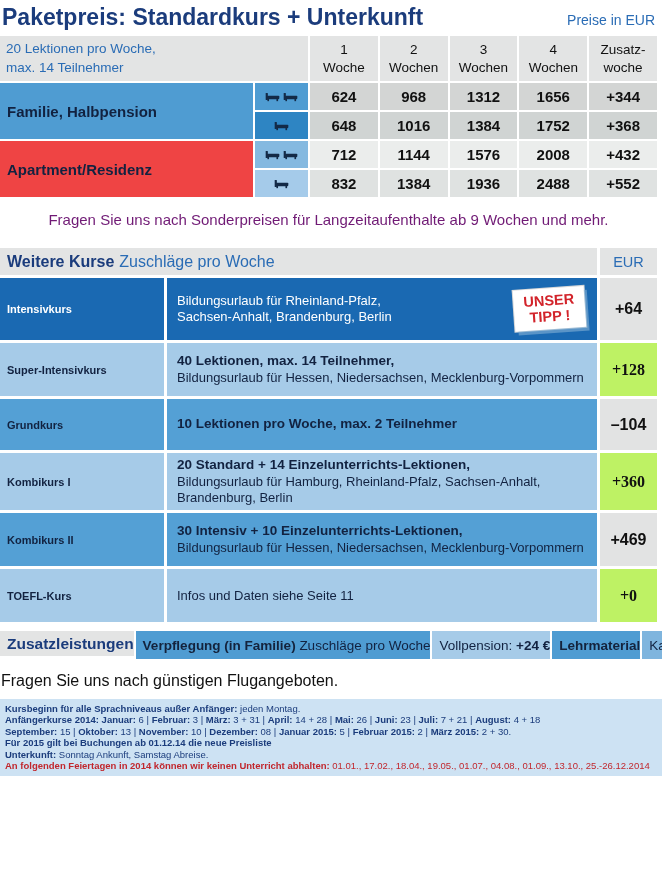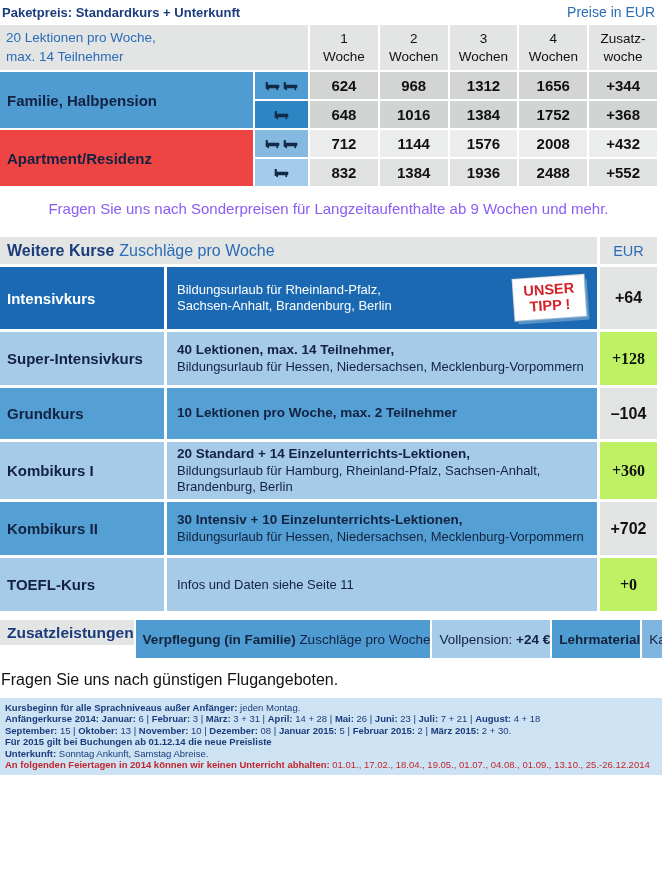--- a/index.html
+++ b/index.html
@@ -6,21 +6,21 @@
   body {
     width: 662px; height: 871px; overflow: hidden;
     background: #ffffff;
     font-family: "Liberation Sans", sans-serif;
     color: #111;
   }
   .page { width: 657px; }
 
   
   .pkg-header { display: flex; justify-content: space-between; align-items: baseline; padding: 4px 2px 5px 2px; }
-  .pkg-title { font-size: 13px; font-weight: 700; color: #1b3c7c; }
+  .pkg-title { font-size: 23px; font-weight: 700; color: #1b3c7c; }
   .pkg-currency { font-size: 14px; color: #2a6cb5; }
 
   .pkg-table {
     display: grid;
     grid-template-columns: 253px 53px repeat(5, 1fr);
     grid-template-rows: 45px 27px 27px 27px 27px;
     gap: 2px;
   }
   .pt-info {
     grid-column: 1 / 3; background: #e3e4e4; color: #2a6cb5;
@@ -44,36 +44,36 @@
   .bed { width: 15px; height: 10px; fill: #132a47; }
   .pt-v {
     display: flex; align-items: center; justify-content: center;
     font-weight: 700; font-size: 15px; color: #111;
   }
   .g-a { background: #d3d5d4; }
   .g-b { background: #d0d4d3; }
   .g-c { background: #ebedec; }
   .g-d { background: #dfe2e1; }
 
-  .pkg-note { margin: 14px 0 0 0; text-align: center; font-size: 15px; color: #8b5cf6; }
+  .pkg-note { margin: 14px 0 0 0; text-align: center; font-size: 15px; color: #701a75; }
 
   
   .crs-table {
     margin-top: 20px;
     display: grid;
     grid-template-columns: 164px 1fr 57px;
     grid-template-rows: 27px 62px 53px 51px 57px 53px 53px;
     gap: 3px;
   }
   .crs-head { grid-column: 1 / 3; background: #e3e4e4; display: flex; align-items: center; padding-left: 7px; font-size: 16px; }
   .crs-head-b { font-weight: 700; color: #1b3c7c; }
   .crs-head-r { color: #2a6cb5; margin-left: 5px; }
   .crs-head-eur { background: #e3e4e4; display: flex; align-items: center; justify-content: center; color: #2a6cb5; font-size: 14.5px; }
 
-  .crs-name { display: flex; align-items: center; padding-left: 7px; font-weight: 700; font-size: 15px; color: #122240; }
+  .crs-name { display: flex; align-items: center; padding-left: 7px; font-weight: 700; font-size: 11px; color: #122240; }
   .crs-desc {
     position: relative; display: flex; flex-direction: column; justify-content: center;
     padding: 5px 10px; font-size: 13px; line-height: 1.22; color: #122240;
   }
   .d-bold { font-weight: 700; font-size: 13.5px; }
   .d-reg { white-space: pre-line; }
   .crs-price { display: flex; align-items: center; justify-content: center; font-weight: 700; font-size: 16px; color: #111; }
 
   .row-dark { background: #1a69b2; color: #ffffff; }
   .crs-desc.row-dark, .crs-name.row-dark { color: #ffffff; }
@@ -88,21 +88,21 @@
     background: #ffffff; color: #d2232a;
     font-weight: 700; font-size: 14.5px; line-height: 1.08; text-align: center;
     padding: 5px 10px;
     box-shadow: 3px 4px 0 rgba(125, 172, 210, 0.65), 0 0 0 1px #d9d9d9;
     display: flex; flex-direction: column;
   }
 
   
   .extras { margin-top: 9px; display: flex; gap: 2px; justify-content: space-between; }
   .ex-head { background: #e3e4e4; height: 25px; display: flex; align-items: center; padding-left: 7px; font-weight: 700; font-size: 15.5px; color: #1b3c7c; }
-  .ex-row { height: 38px; display: flex; align-items: center; padding-left: 7px; font-size: 13.5px; color: #122240; white-space: pre; }
+  .ex-row { height: 28px; display: flex; align-items: center; padding-left: 7px; font-size: 13.5px; color: #122240; white-space: pre; }
   .ex-mid { background: #4f9cd2; }
   .ex-light { background: #a6cbe8; }
   .ex-kann { background: #7fb5de; }
   .b { font-weight: 700; }
   .navy { color: #14233c; }
 
   .flight-note { margin: 13px 0 0 1px; font-size: 16px; color: #111; }
 
   
   .footer {
@@ -250,21 +250,21 @@
       <div class="d-reg">Bildungsurlaub für Hamburg, Rheinland-Pfalz, Sachsen-Anhalt,
 Brandenburg, Berlin</div>
     </div>
     <div class="crs-price p-dark">+360</div>
 
     <div class="crs-name row-mid">Kombikurs II</div>
     <div class="crs-desc row-mid">
       <div class="d-bold">30 Intensiv + 10 Einzelunterrichts-Lektionen,</div>
       <div class="d-reg">Bildungsurlaub für Hessen, Niedersachsen, Mecklenburg-Vorpommern</div>
     </div>
-    <div class="crs-price p-light">+702</div>
+    <div class="crs-price p-light">+469</div>
 
     <div class="crs-name row-light">TOEFL-Kurs</div>
     <div class="crs-desc row-light">
       <div class="d-bold"></div>
       <div class="d-reg">Infos und Daten siehe Seite 11</div>
     </div>
     <div class="crs-price p-dark">+0</div>
   </div>
 
   <div class="extras">

